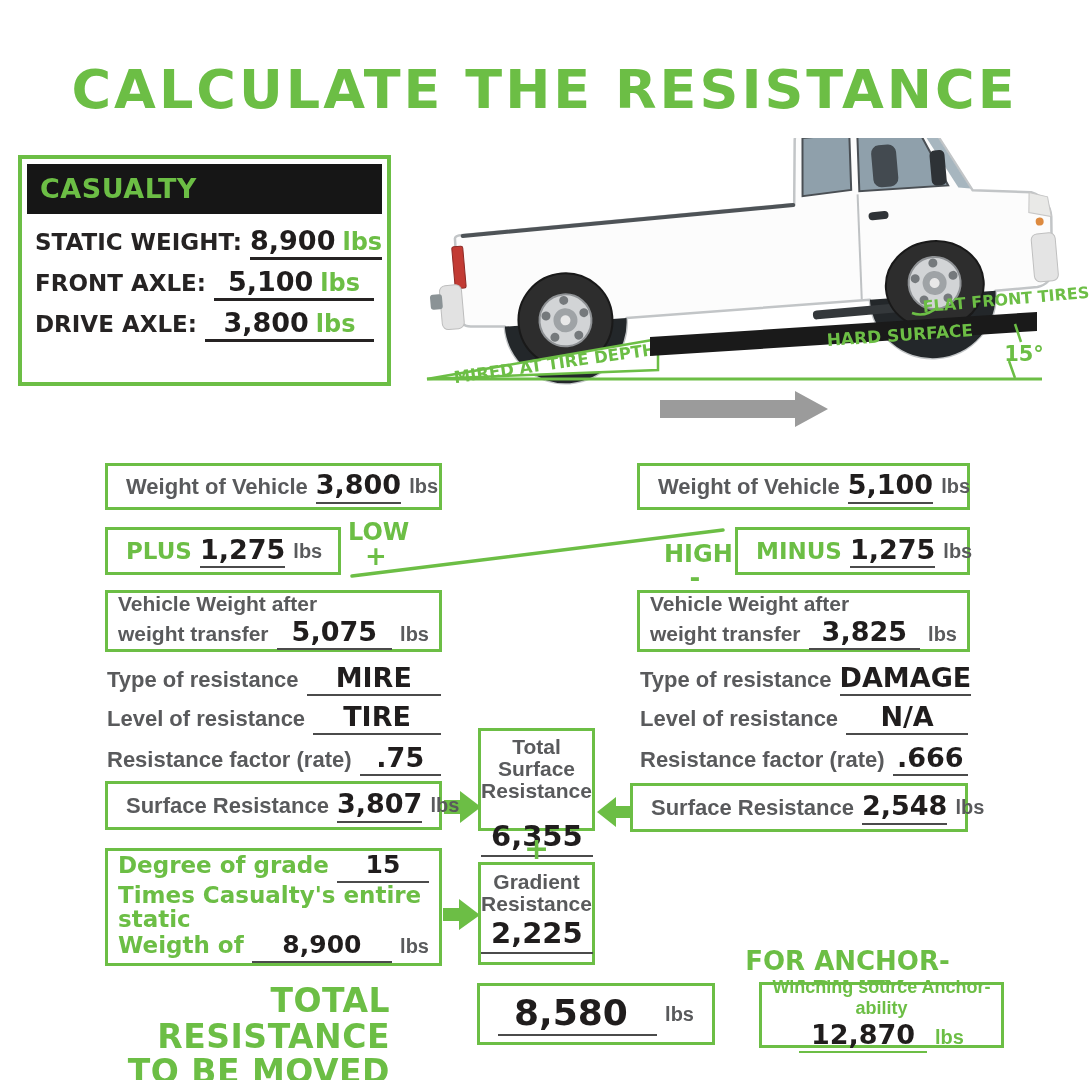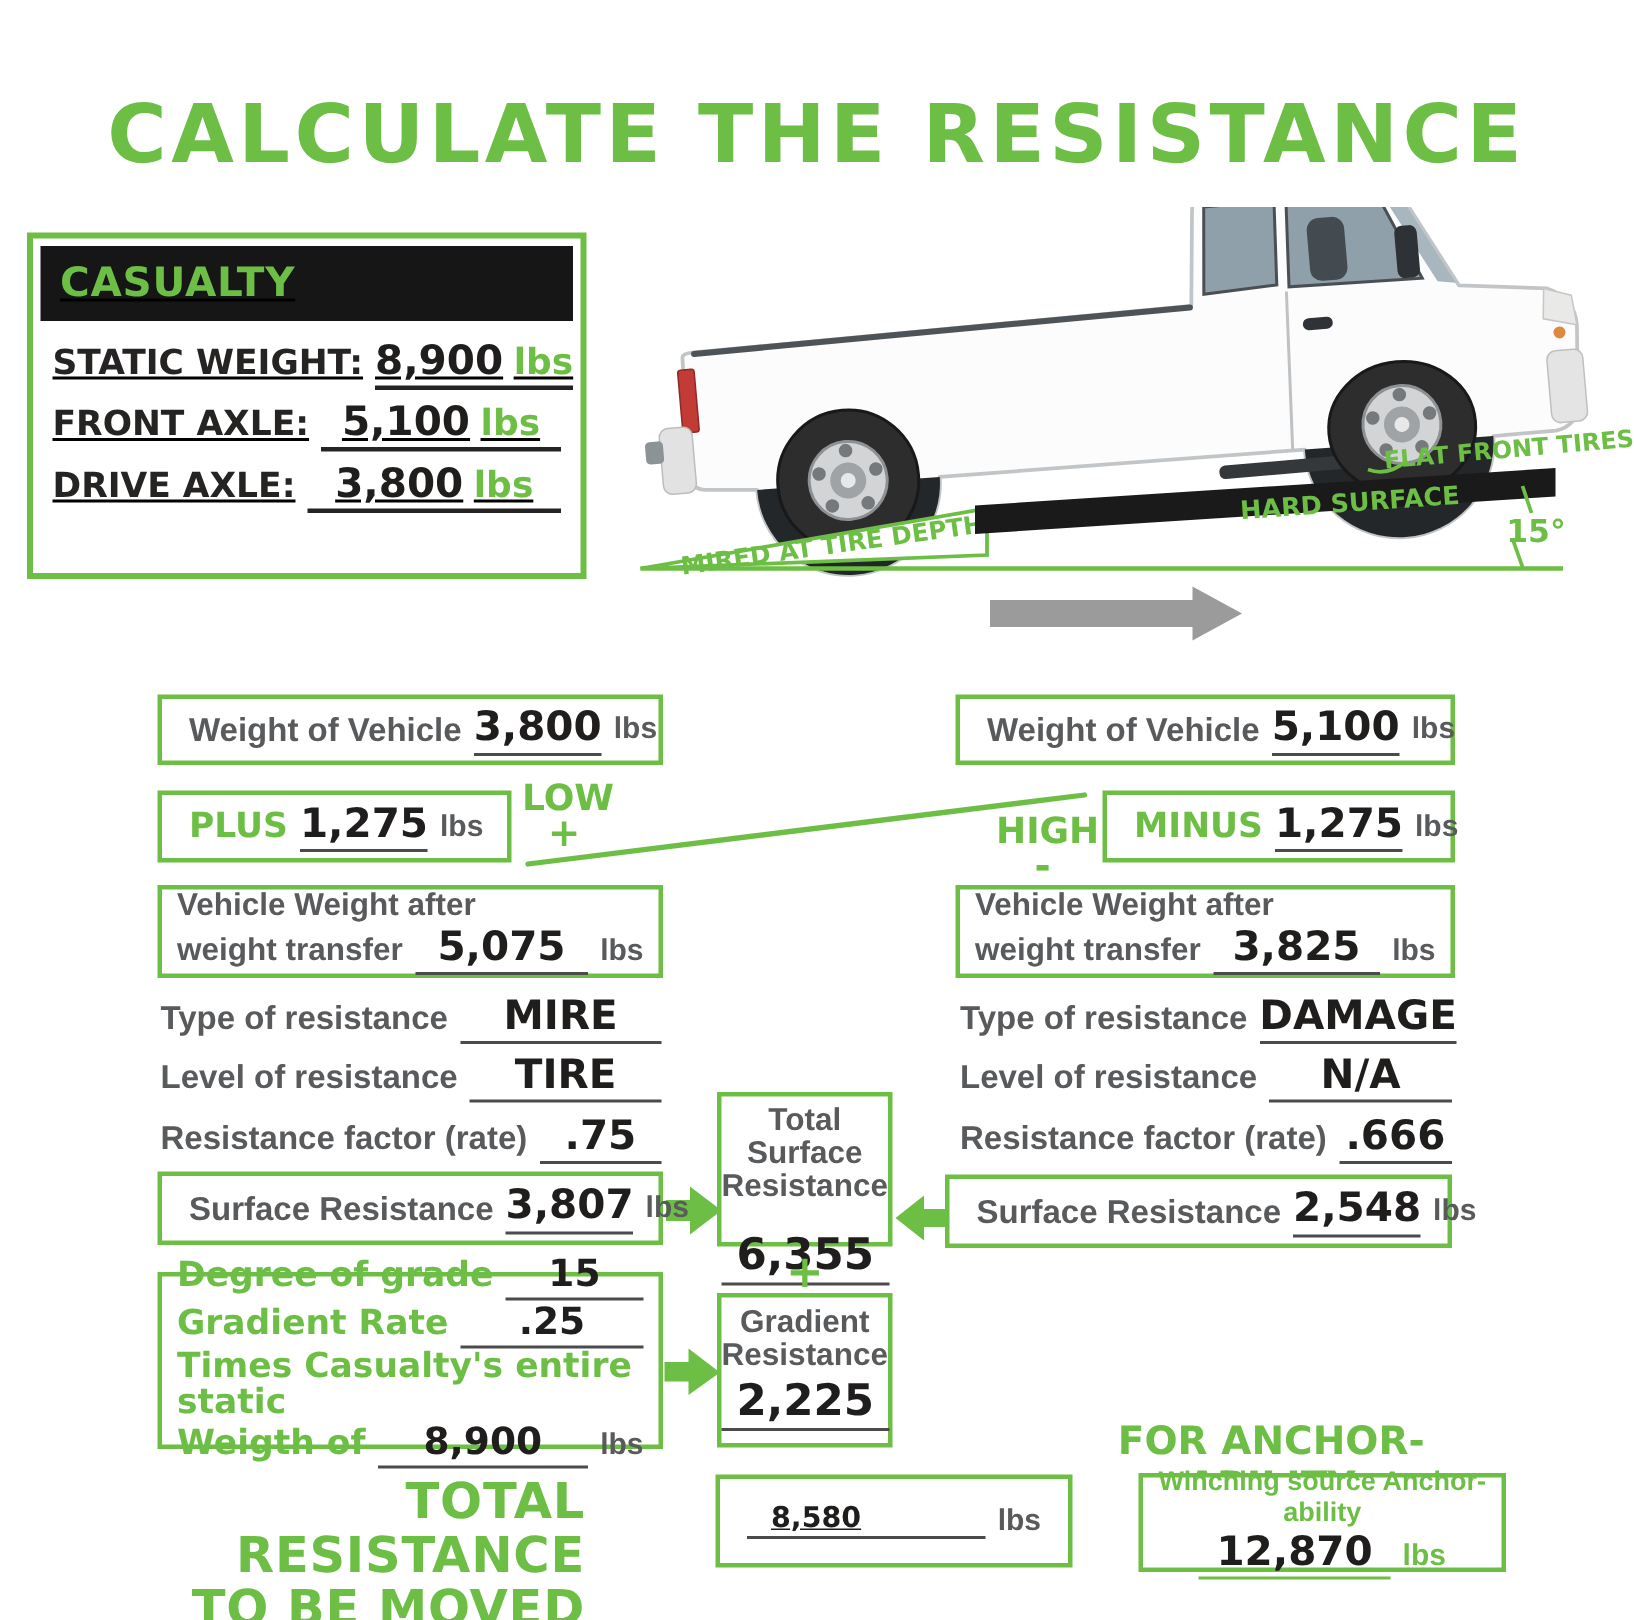--- a/index.html
+++ b/index.html
@@ -14,21 +14,21 @@
     font-family:"Liberation Sans",sans-serif;
   }
   .abs{position:absolute;}
   
   .title{
     left:0;right:0;top:58px;text-align:center;color:var(--green);
     font-weight:700;font-size:54px;letter-spacing:3px;
     font-family:"DejaVu Sans","Liberation Sans",sans-serif;
   }
   
-  .cas-box{left:18px;top:155px;width:373px;height:231px;border:4px solid var(--green);box-sizing:border-box;background:#fff;text-decoration:underline;}
+  .cas-box{left:18px;top:155px;width:373px;height:231px;border:4px solid var(--green);box-sizing:border-box;background:#fff;}
   .cas-head{margin:5px;background:#161616;color:var(--green);font-weight:800;font-size:27px;line-height:1.18;padding:9px 13px;letter-spacing:0.5px;font-family:"DejaVu Sans","Liberation Sans",sans-serif;}
   .cas-rows{padding:6px 13px 0 13px;}
   .cas-row{display:flex;align-items:baseline;gap:8px;height:41px;}
   .cas-label{font-weight:800;font-size:23px;color:#262323;white-space:nowrap;font-family:"DejaVu Sans","Liberation Sans",sans-serif;}
   .cas-fill{flex:1;border-bottom:3px solid #262323;display:flex;justify-content:center;align-items:baseline;gap:7px;padding-bottom:1px;}
   .cas-val{font-weight:800;font-size:27px;color:#201d1d;font-family:"DejaVu Sans","Liberation Sans",sans-serif;}
   .cas-unit{font-weight:800;font-size:24px;color:var(--green);font-family:"DejaVu Sans","Liberation Sans",sans-serif;}
   
   .gbox{border:3px solid var(--green);box-sizing:border-box;background:#fff;display:flex;align-items:center;gap:8px;padding:0 18px;}
   .rowline{display:flex;align-items:baseline;gap:8px;}
@@ -208,24 +208,20 @@
     <span class="lbl">Surface Resistance</span>
     <span class="fill">3,807</span>
     <span class="unit">lbs</span>
   </div>
 
   <div class="abs gbox" style="left:105px;top:848px;width:337px;height:118px;flex-direction:column;align-items:stretch;justify-content:center;gap:0;padding:4px 10px;">
     <div class="rowline">
       <span class="glbl">Degree of grade</span>
       <span class="fill" style="font-size:25px;">15</span>
     </div>
-    <div class="rowline">
-      <span class="glbl">Gradient Rate</span>
-      <span class="fill" style="font-size:25px;">.25</span>
-    </div>
     <div class="glbl" style="white-space:normal;line-height:1.05;">Times Casualty's entire static</div>
     <div class="rowline">
       <span class="glbl">Weigth of</span>
       <span class="fill" style="font-size:25px;">8,900</span>
       <span class="unit">lbs</span>
     </div>
   </div>
 
   <div class="abs bigcap" style="left:60px;top:983px;width:330px;">
     <div>TOTAL RESISTANCE</div>
@@ -243,21 +239,21 @@
 
   <div class="abs midbox" style="left:478px;top:862px;width:117px;height:103px;display:flex;flex-direction:column;justify-content:space-between;padding:6px 0 8px 0;">
     <div>
       <div class="midlbl">Gradient</div>
       <div class="midlbl">Resistance</div>
     </div>
     <div><span class="midval">2,225</span></div>
   </div>
 
   <div class="abs gbox" style="left:477px;top:983px;width:238px;height:62px;">
-    <span class="fill" style="text-align:left;padding-left:16px;font-size:19px;text-decoration:underline;">8,580</span>
+    <span class="fill" style="text-align:left;padding-left:16px;font-size:36px;">8,580</span>
     <span class="unit">lbs</span>
   </div>
 
   <div class="abs gbox" style="left:637px;top:463px;width:333px;height:47px;">
     <span class="lbl">Weight of Vehicle</span>
     <span class="fill">5,100</span>
     <span class="unit">lbs</span>
   </div>
 
   <div class="abs sidecap" style="left:664px;top:543px;width:62px;">

